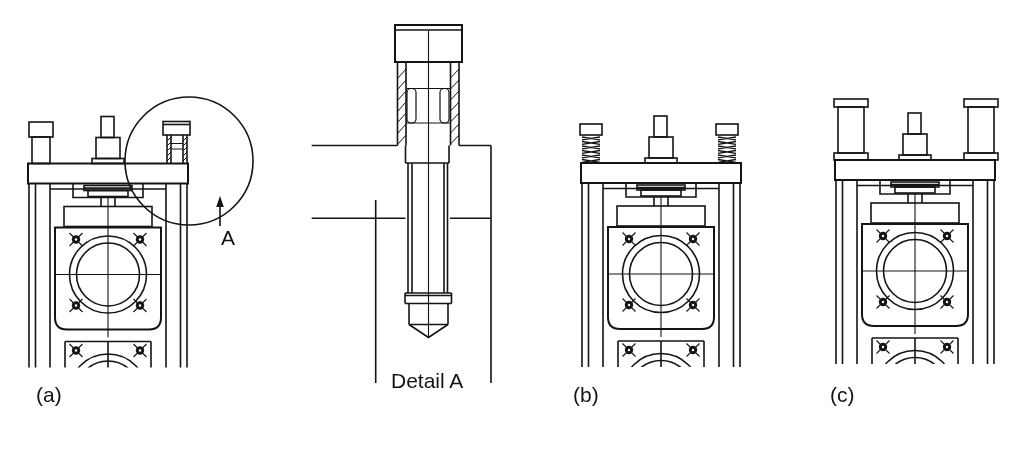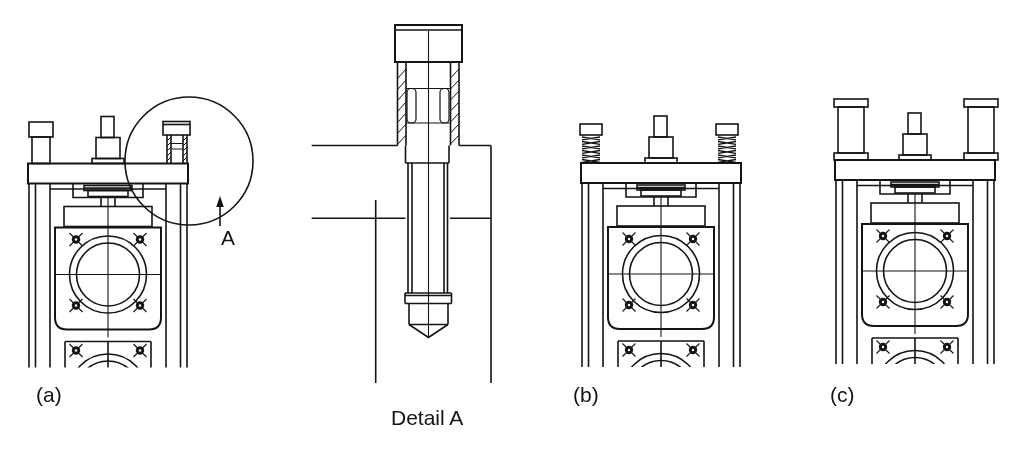--- a/index.html
+++ b/index.html
@@ -151,16 +151,16 @@
     </g>
     <g>
       <rect x="964" y="99" width="34" height="8"></rect>
       <rect x="968" y="107" width="26" height="46"></rect>
       <rect x="964" y="153" width="34" height="7"></rect>
     </g>
   </g>
 </svg>
 
 <span class="lbl" style="left:36px;top:383px">(a)</span>
-<span class="lbl" style="left:391px;top:406px">Detail A</span>
+<span class="lbl" style="left:391px;top:369px">Detail A</span>
 <span class="lbl" style="left:573px;top:383px">(b)</span>
 <span class="lbl" style="left:830px;top:383px">(c)</span>
 <span class="lbl" style="left:221px;top:226px">A</span>
 
 </body></html>

